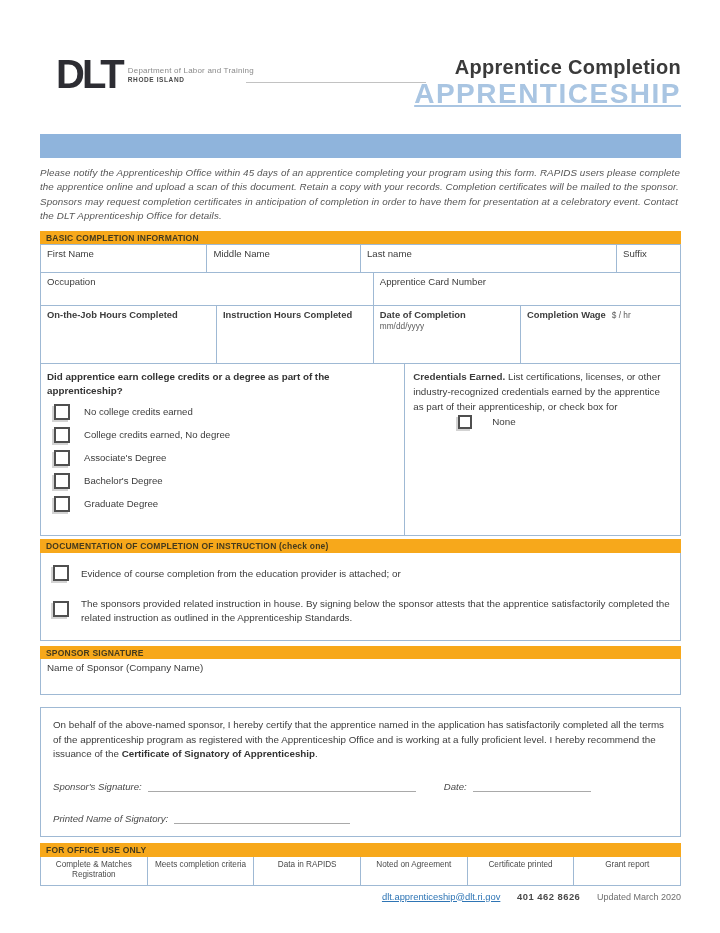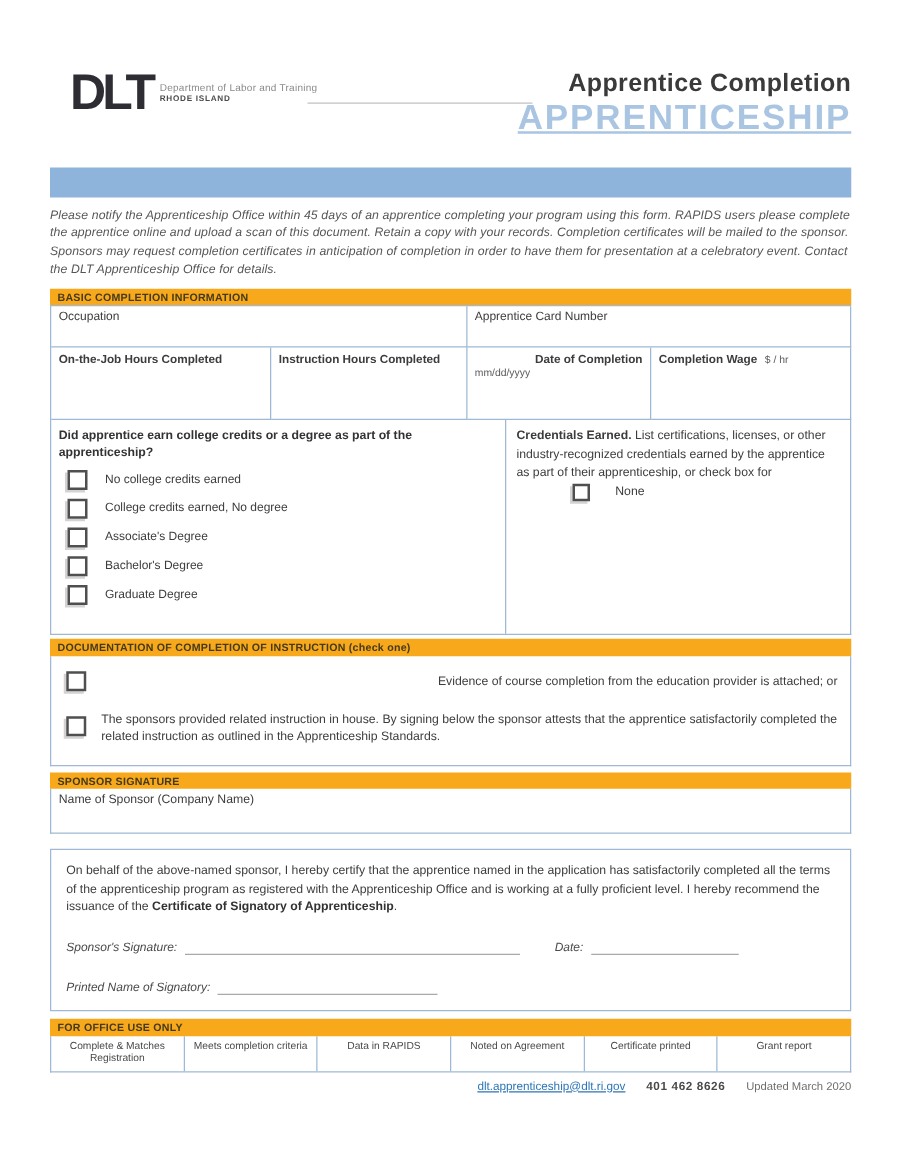--- a/index.html
+++ b/index.html
@@ -30,42 +30,42 @@
   .intro { margin-top:8px; font-style:italic; font-size:9.8px; line-height:1.48; color:#565656; letter-spacing:0.1px; }
 
   
   .secbar { background:#f7a81b; color:#453a1c; font-size:8.5px; font-weight:bold; letter-spacing:0.2px;
             padding:3px 6px 2px 6px; line-height:1; }
 
   
   .grid { border-left:1px solid #9fb9d4; border-top:1px solid #9fb9d4; }
   .grow { display:flex; }
   .cell { border-right:1px solid #9fb9d4; border-bottom:1px solid #9fb9d4; padding:3px 6px; font-size:9.6px; color:#3c3c3c; }
-  .cell .lbl-b { font-weight:bold; font-size:9.4px;text-align:right; }
+  .cell .lbl-b { font-weight:bold; font-size:9.4px; }
   .cell .sub { font-size:8.3px; color:#5a5a5a; margin-top:1px; }
   .wage-unit { font-size:8.3px; font-weight:normal; color:#5a5a5a; margin-left:6px; }
 
   
   .chk { display:inline-block; width:16px; height:16px; border:2px solid #4f4f4f; background:#fff;
          box-shadow:-2px 2px 0 rgba(130,130,130,0.35); flex:0 0 auto; }
   .chk.small { width:14px; height:14px; }
 
   
   .credits-wrap { display:flex; border:1px solid #9fb9d4; border-top:none; height:172px; }
   .credits-left { width:57%; border-right:1px solid #9fb9d4; padding:6px 10px 4px 6px; }
   .credits-right { width:43%; padding:6px 8px; }
   .question { font-weight:bold; font-size:9.8px; line-height:1.35; color:#333; }
   .opt-row { display:flex; align-items:center; margin-top:7px; margin-left:7px; }
   .opt-row .opt-label { font-size:9.6px; margin-left:14px; color:#3c3c3c; }
   .cred-text { font-size:9.8px; line-height:1.5; color:#3c3c3c; }
   .cred-none { display:inline-flex; align-items:center; gap:20px; margin-left:45px; vertical-align:middle; }
 
   
   .doc-box { border:1px solid #9fb9d4; border-top:none; padding:12px 10px 14px 12px; }
-  .doc-row { display:flex; align-items:flex-start; margin-bottom:14px;justify-content:space-between; }
+  .doc-row { display:flex; align-items:flex-start; margin-bottom:14px; }
   .doc-row:last-child { margin-bottom:0; }
   .doc-row .doc-label { font-size:9.8px; line-height:1.45; margin-left:12px; padding-top:2px; color:#3c3c3c; }
 
   
   .sponsor-name { border:1px solid #9fb9d4; border-top:none; height:36px; padding:3px 6px; font-size:9.8px; }
   .sponsor-box { border:1px solid #9fb9d4; margin-top:12px; padding:10px 12px 12px 12px; }
   .cert-par { font-size:9.8px; line-height:1.5; color:#3c3c3c; }
   .cert-par b { color:#333; }
   .sig-row { display:flex; align-items:flex-end; margin-top:18px; font-style:italic; font-size:9.6px; color:#4a4a4a; }
   .sig-line { border-bottom:1px solid #a9a9a9; height:12px; }
@@ -109,20 +109,26 @@
     </div>
 
     <div class="banner"></div>
 
     <div class="intro">Please notify the Apprenticeship Office within 45 days of an apprentice completing your program using this form. RAPIDS users please complete the apprentice online and upload a scan of this document. Retain a copy with your records. Completion certificates will be mailed to the sponsor.   Sponsors may request completion certificates in anticipation of completion in order to have them for presentation at a celebratory event.   Contact the DLT Apprenticeship Office for details.</div>
 
     <div class="secbar" style="margin-top:7px;">BASIC COMPLETION INFORMATION</div>
 
     <div class="grid">
       <div class="grow">
+        <div class="cell" style="width:26%; height:28px;">First Name</div>
+        <div class="cell" style="width:24%;">Middle Name</div>
+        <div class="cell" style="width:40%;">Last name</div>
+        <div class="cell" style="width:10%;">Suffix</div>
+      </div>
+      <div class="grow">
         <div class="cell" style="width:52%; height:33px;">Occupation</div>
         <div class="cell" style="width:48%;">Apprentice Card Number</div>
       </div>
       <div class="grow">
         <div class="cell" style="width:27.5%; height:58px;">
           <span class="lbl-b">On-the-Job Hours Completed</span>
         </div>
         <div class="cell" style="width:24.5%;">
           <span class="lbl-b">Instruction Hours Completed</span>
         </div>

